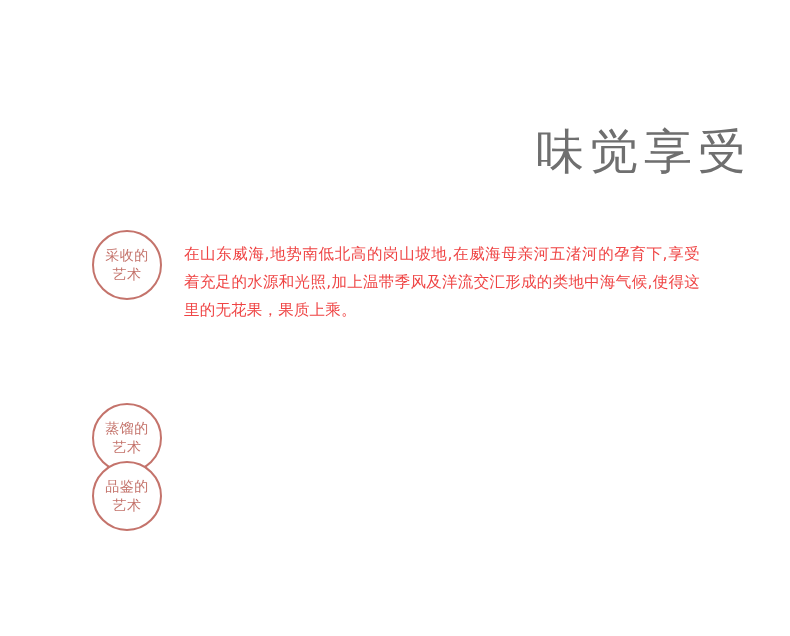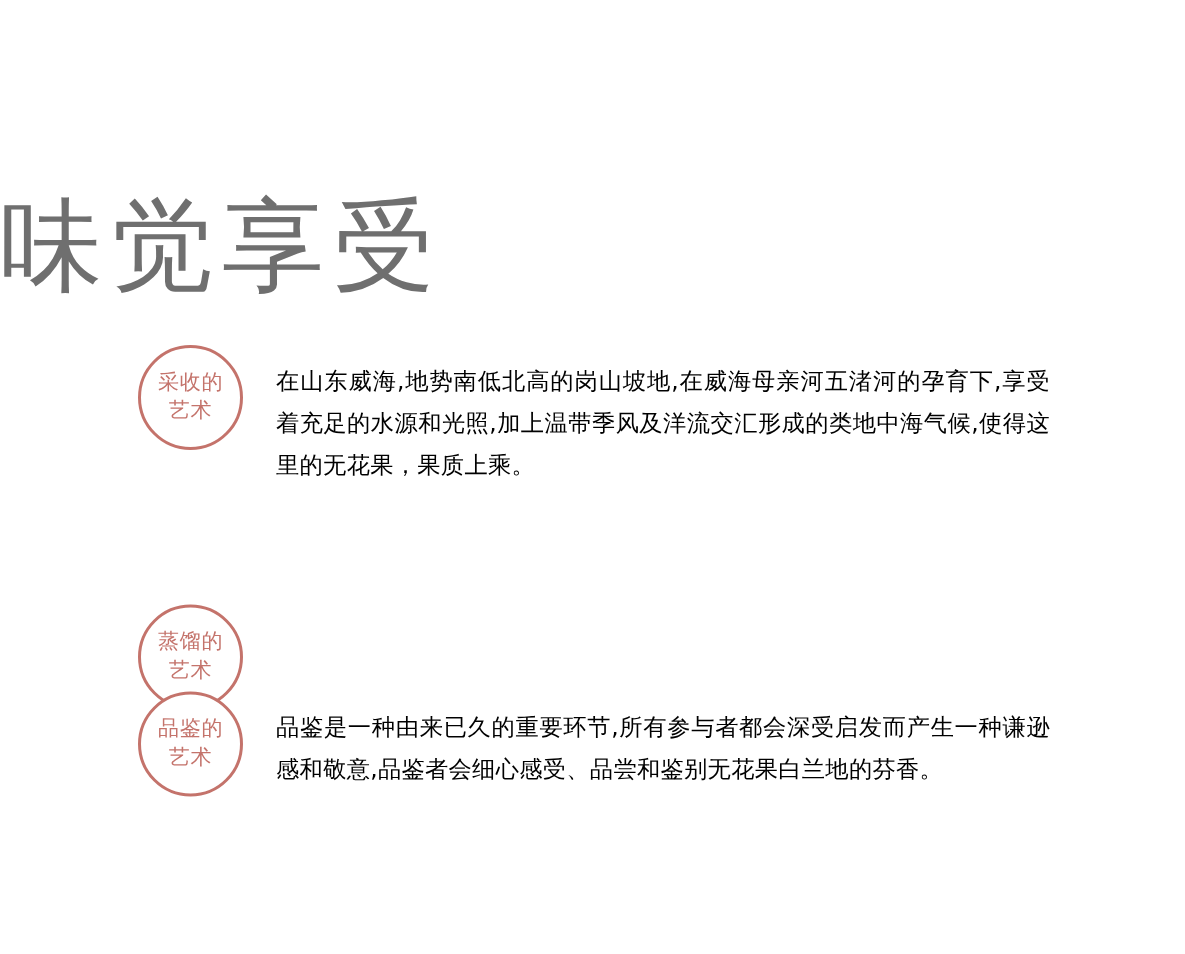--- a/index.html
+++ b/index.html
@@ -18,22 +18,22 @@
     position: relative;
     width: 790px;
     height: 636px;
     box-sizing: border-box;
   }
   .page-title {
     position: absolute;
     top: 86px;
     left: 0;
     width: 752px;
-    text-align: left;
-    font-size: 68px;
+    text-align: right;
+    font-size: 48px;
     line-height: 66px;
     letter-spacing: 6px;
     color: #6f6f6f;
     font-weight: 500;
     font-family: "DejaVu Sans", "Liberation Sans", sans-serif;
   }
   .sections {
     position: absolute;
     top: 224px;
     left: 0;
@@ -69,21 +69,21 @@
   }
   .badge-line {
     display: block;
     white-space: nowrap;
   }
   .body-text {
     margin-left: 92px;
     width: 516px;
     font-size: 15.5px;
     line-height: 28px;
-    color: #000000;
+    color: #ef4444;
     letter-spacing: 0.2px;
     text-align: justify;
   }
 </style>
 </head>
 <body>
 
 <div class="page">
 
   <h1 class="page-title">味觉享受</h1>
@@ -103,17 +103,16 @@
         <span class="badge-line">蒸馏的</span>
         <span class="badge-line">艺术</span>
       </div>
     </div>
 
     <div class="section">
       <div class="badge">
         <span class="badge-line">品鉴的</span>
         <span class="badge-line">艺术</span>
       </div>
-      <p class="body-text">品鉴是一种由来已久的重要环节,所有参与者都会深受启发而产生一种谦逊感和敬意,品鉴者会细心感受、品尝和鉴别无花果白兰地的芬香。</p>
     </div>
 
   </div>
 </div>
 
 </body></html>

